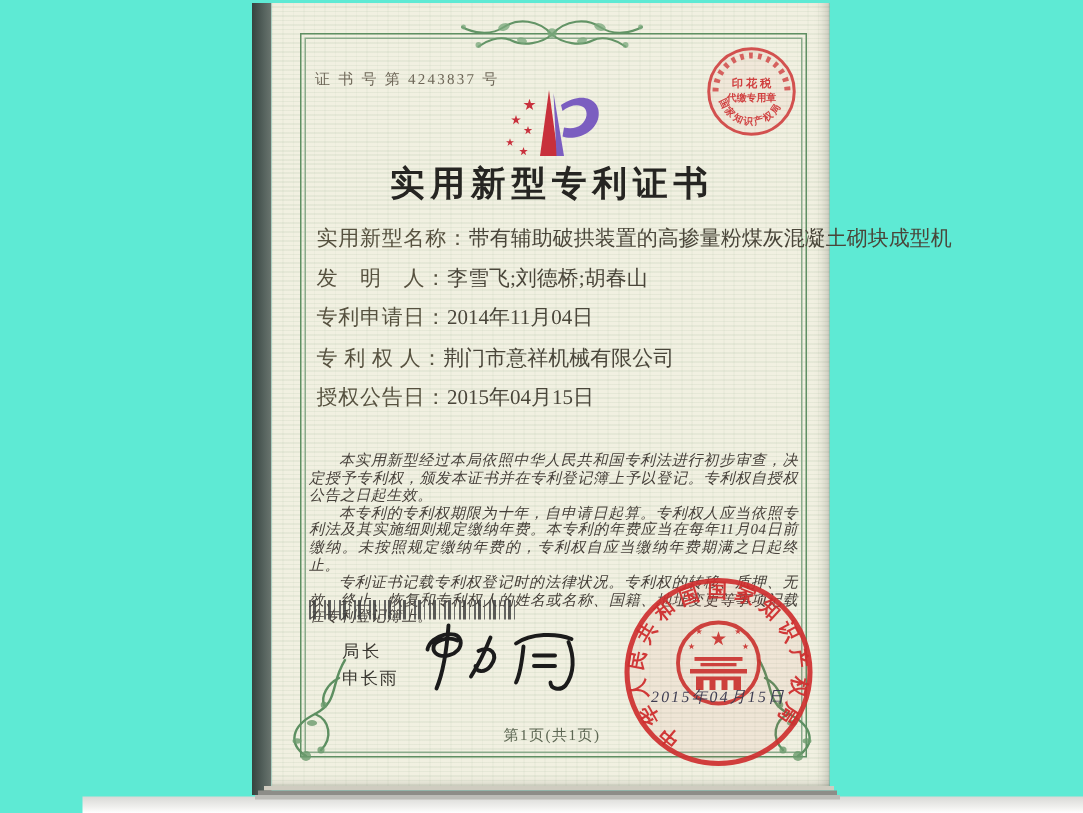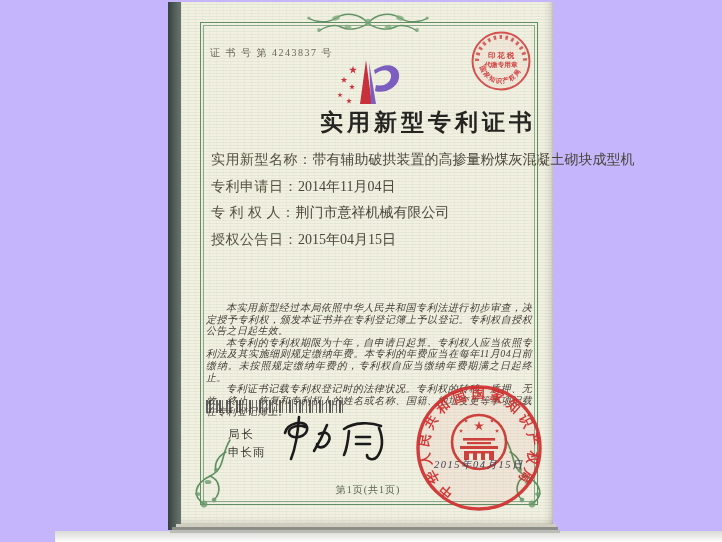--- a/index.html
+++ b/index.html
@@ -1,16 +1,16 @@
 <!DOCTYPE html>
 <html><head>
 <meta charset="utf-8">
 <style>
   html,body{margin:0;padding:0;background:#fff;}
-  .photo{position:relative;width:722px;height:542px;background:#c4b5fd;overflow:hidden;
+  .photo{position:relative;width:722px;height:542px;background:#5eead4;overflow:hidden;
          font-family:"Liberation Serif","DejaVu Serif",serif;}
   
   .page-shadow-band{position:absolute;left:55px;top:531px;width:667px;height:11px;
       background:linear-gradient(180deg,#d9d9d6,#f2f2f0 70%,#fff);}
   .book-spine{position:absolute;left:168px;top:2px;width:13px;height:528px;
       background:linear-gradient(90deg,#36423e,#55625d 60%,#6a756f);}
   .page{position:absolute;left:181px;top:2px;width:372px;height:522px;
       background-color:#f1f0e1;
       background-image:repeating-linear-gradient(0deg,rgba(125,158,122,.10) 0 1px,transparent 1px 3px),
                        repeating-linear-gradient(90deg,rgba(125,158,122,.05) 0 1px,transparent 1px 7px);
@@ -21,21 +21,21 @@
   
   .frame{position:absolute;left:200px;top:22px;width:336px;height:481px;
       border:1.6px solid #5f8f63;z-index:2;}
   .frame-inner{position:absolute;inset:2px;border:1px solid #8aab8b;}
   .ornament-top{position:absolute;left:303px;top:9px;z-index:3;}
   .flourish{position:absolute;z-index:3;}
   
   .certno{position:absolute;left:210px;top:46px;font-size:10px;letter-spacing:1.5px;
       color:#6e6758;z-index:4;}
   .logo{position:absolute;left:335px;top:58px;z-index:4;}
-  .title{position:absolute;left:200px;top:107px;width:336px;text-align:right;
+  .title{position:absolute;left:200px;top:107px;width:336px;text-align:center;
       font-size:23px;font-weight:600;letter-spacing:4px;color:#262522;z-index:4;}
   .fields{position:absolute;left:211px;top:153px;width:318px;z-index:4;}
   .frow{font-size:14px;line-height:14px;margin-bottom:12.5px;color:#4a463a;white-space:nowrap;}
   .frow .lab{letter-spacing:.5px;color:#56513f;}
   .paras{position:absolute;left:206px;top:302px;width:326px;z-index:4;color:#46403a;}
   .paras p{margin:0;font-size:10px;line-height:11.6px;text-align:justify;
       text-indent:2em;font-style:italic;letter-spacing:.3px;}
   .barcode{position:absolute;left:206px;top:400px;width:140px;height:13px;z-index:4;opacity:.85;
       background:repeating-linear-gradient(90deg,#4c4c4c 0 1.5px,transparent 1.5px 3px,
                  #3f3f3f 3px 5px,transparent 5px 6.5px,#555 6.5px 7.5px,transparent 7.5px 10px);}
@@ -134,20 +134,23 @@
     </g>
   </svg>
 
   <div class="title">实用新型专利证书</div>
 
   <div class="fields">
     <div class="frow">
       <span class="lab">实用新型名称：</span><span>带有辅助破拱装置的高掺量粉煤灰混凝土砌块成型机</span>
     </div>
     <div class="frow">
+      <span class="lab">发　明　人：</span><span>李雪飞;刘德桥;胡春山</span>
+    </div>
+    <div class="frow">
       <span class="lab">专利申请日：</span><span>2014年11月04日</span>
     </div>
     <div class="frow">
       <span class="lab">专 利 权 人：</span><span>荆门市意祥机械有限公司</span>
     </div>
     <div class="frow">
       <span class="lab">授权公告日：</span><span>2015年04月15日</span>
     </div>
   </div>
 

